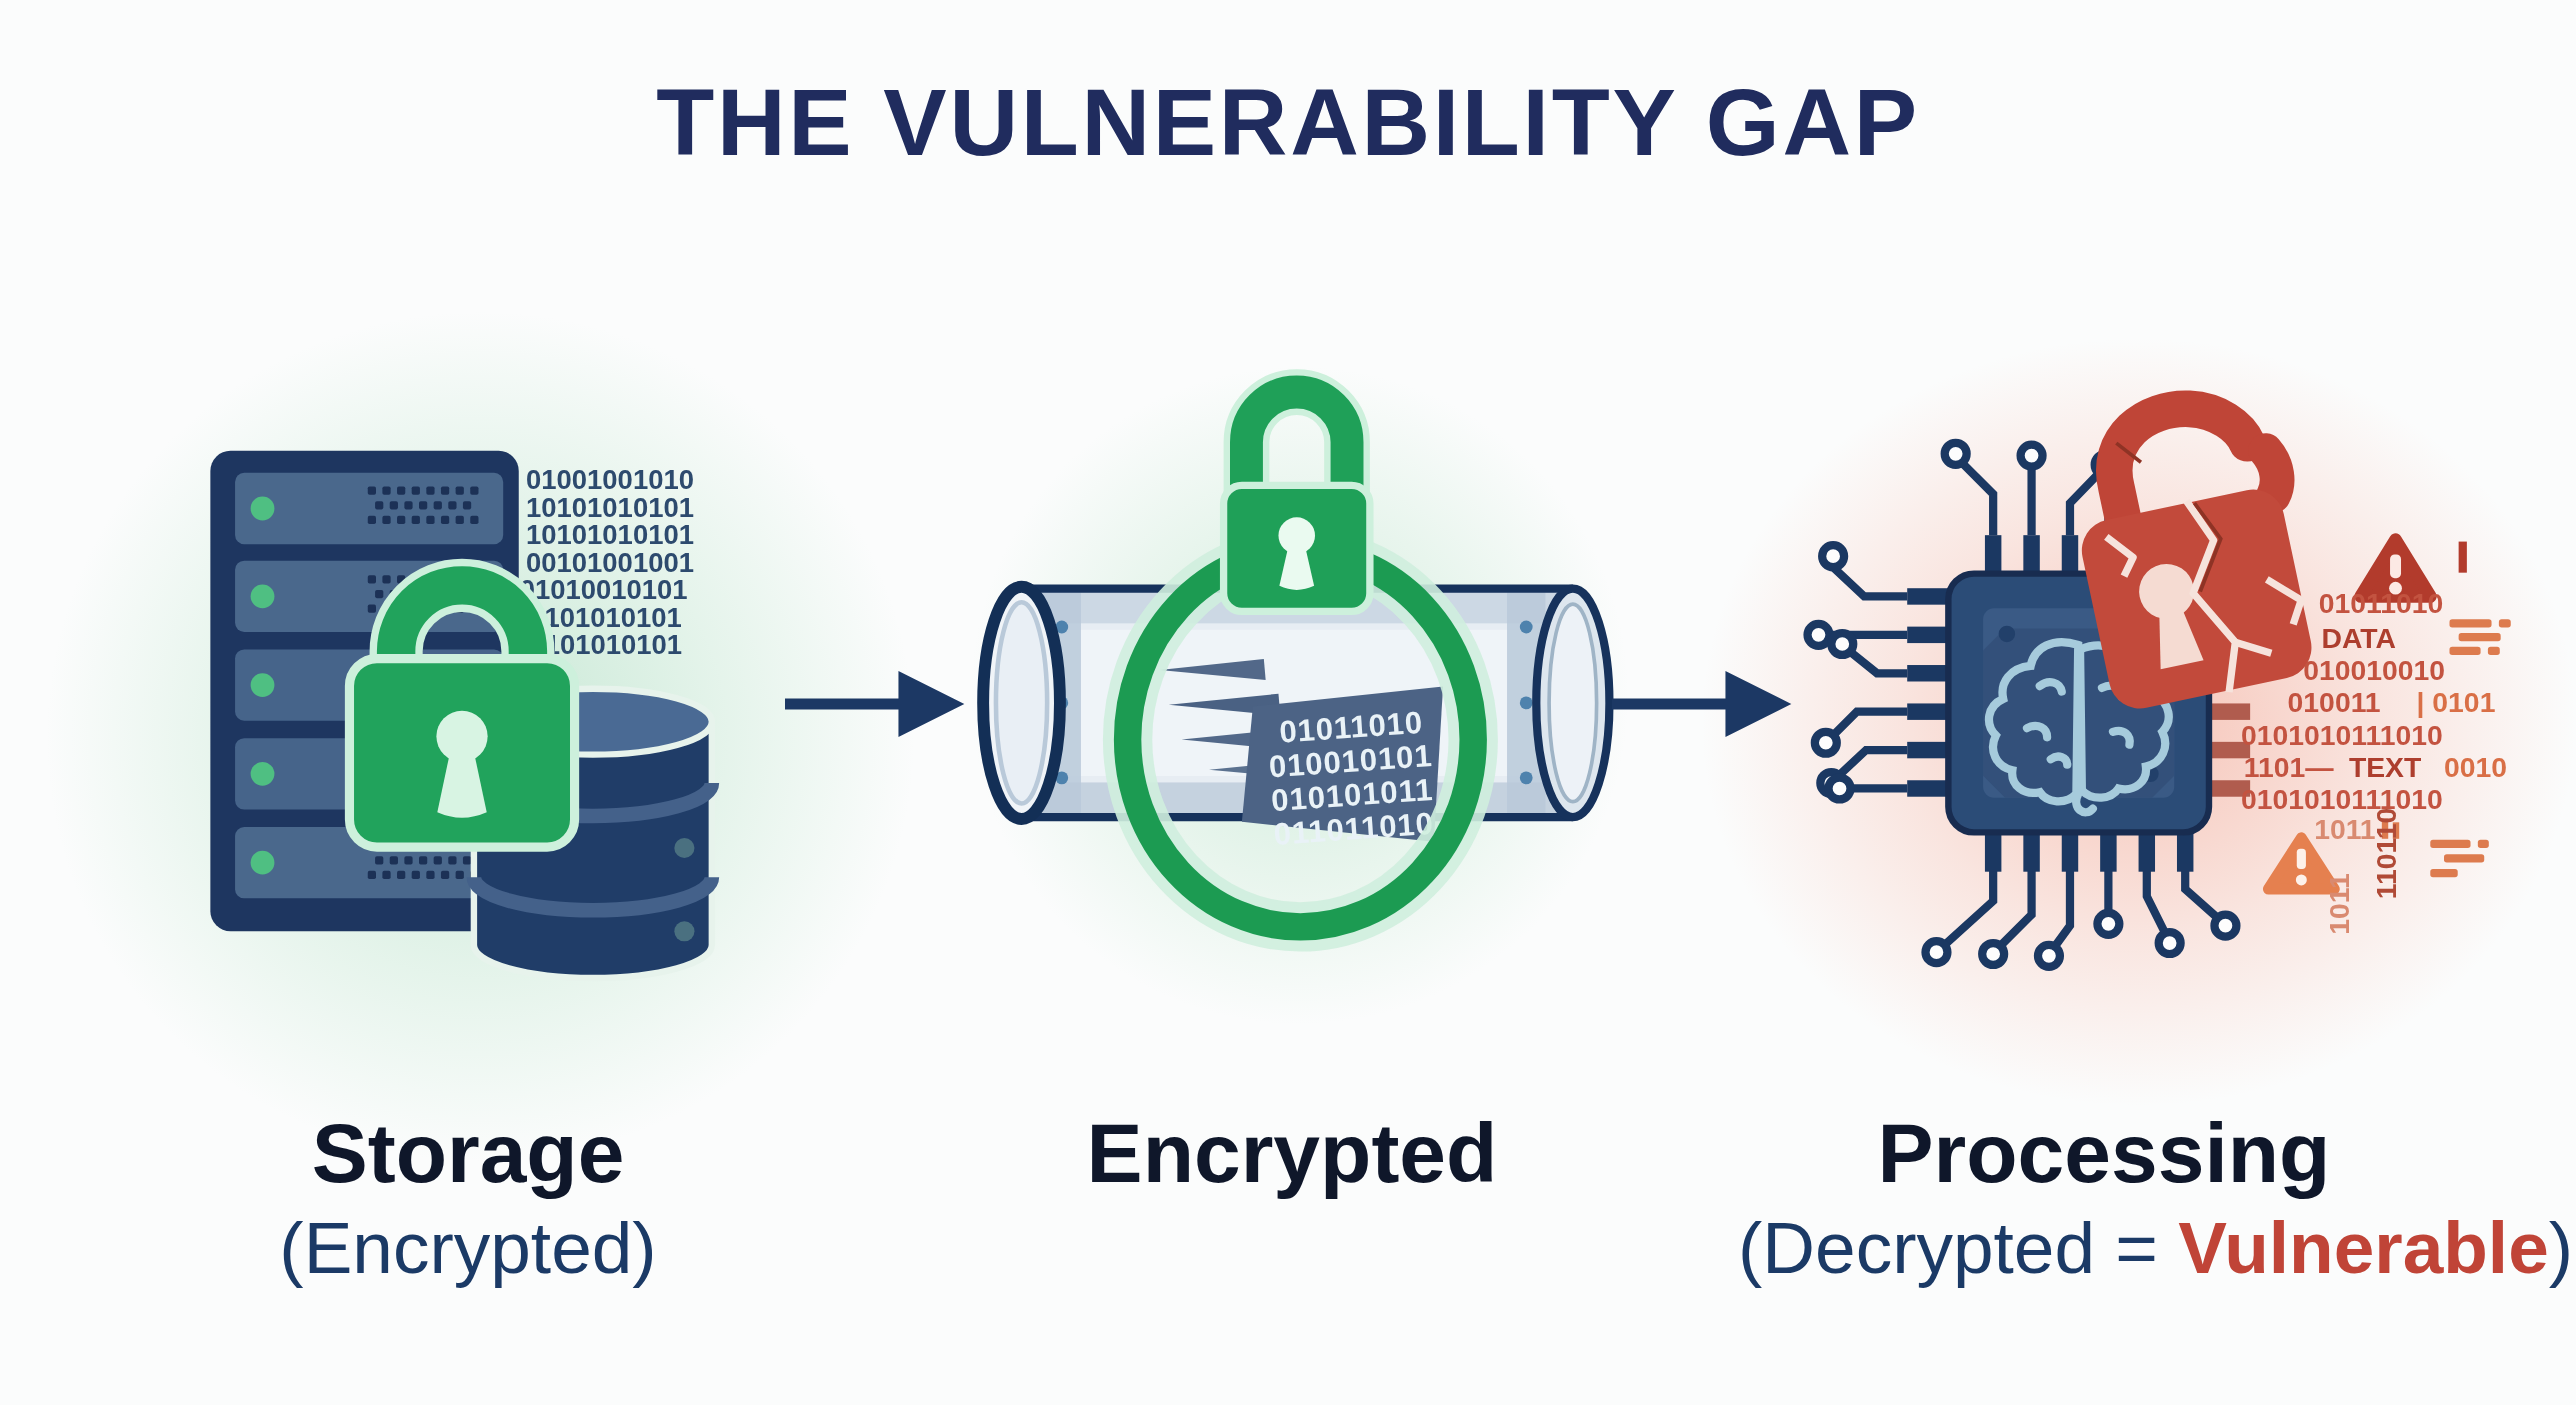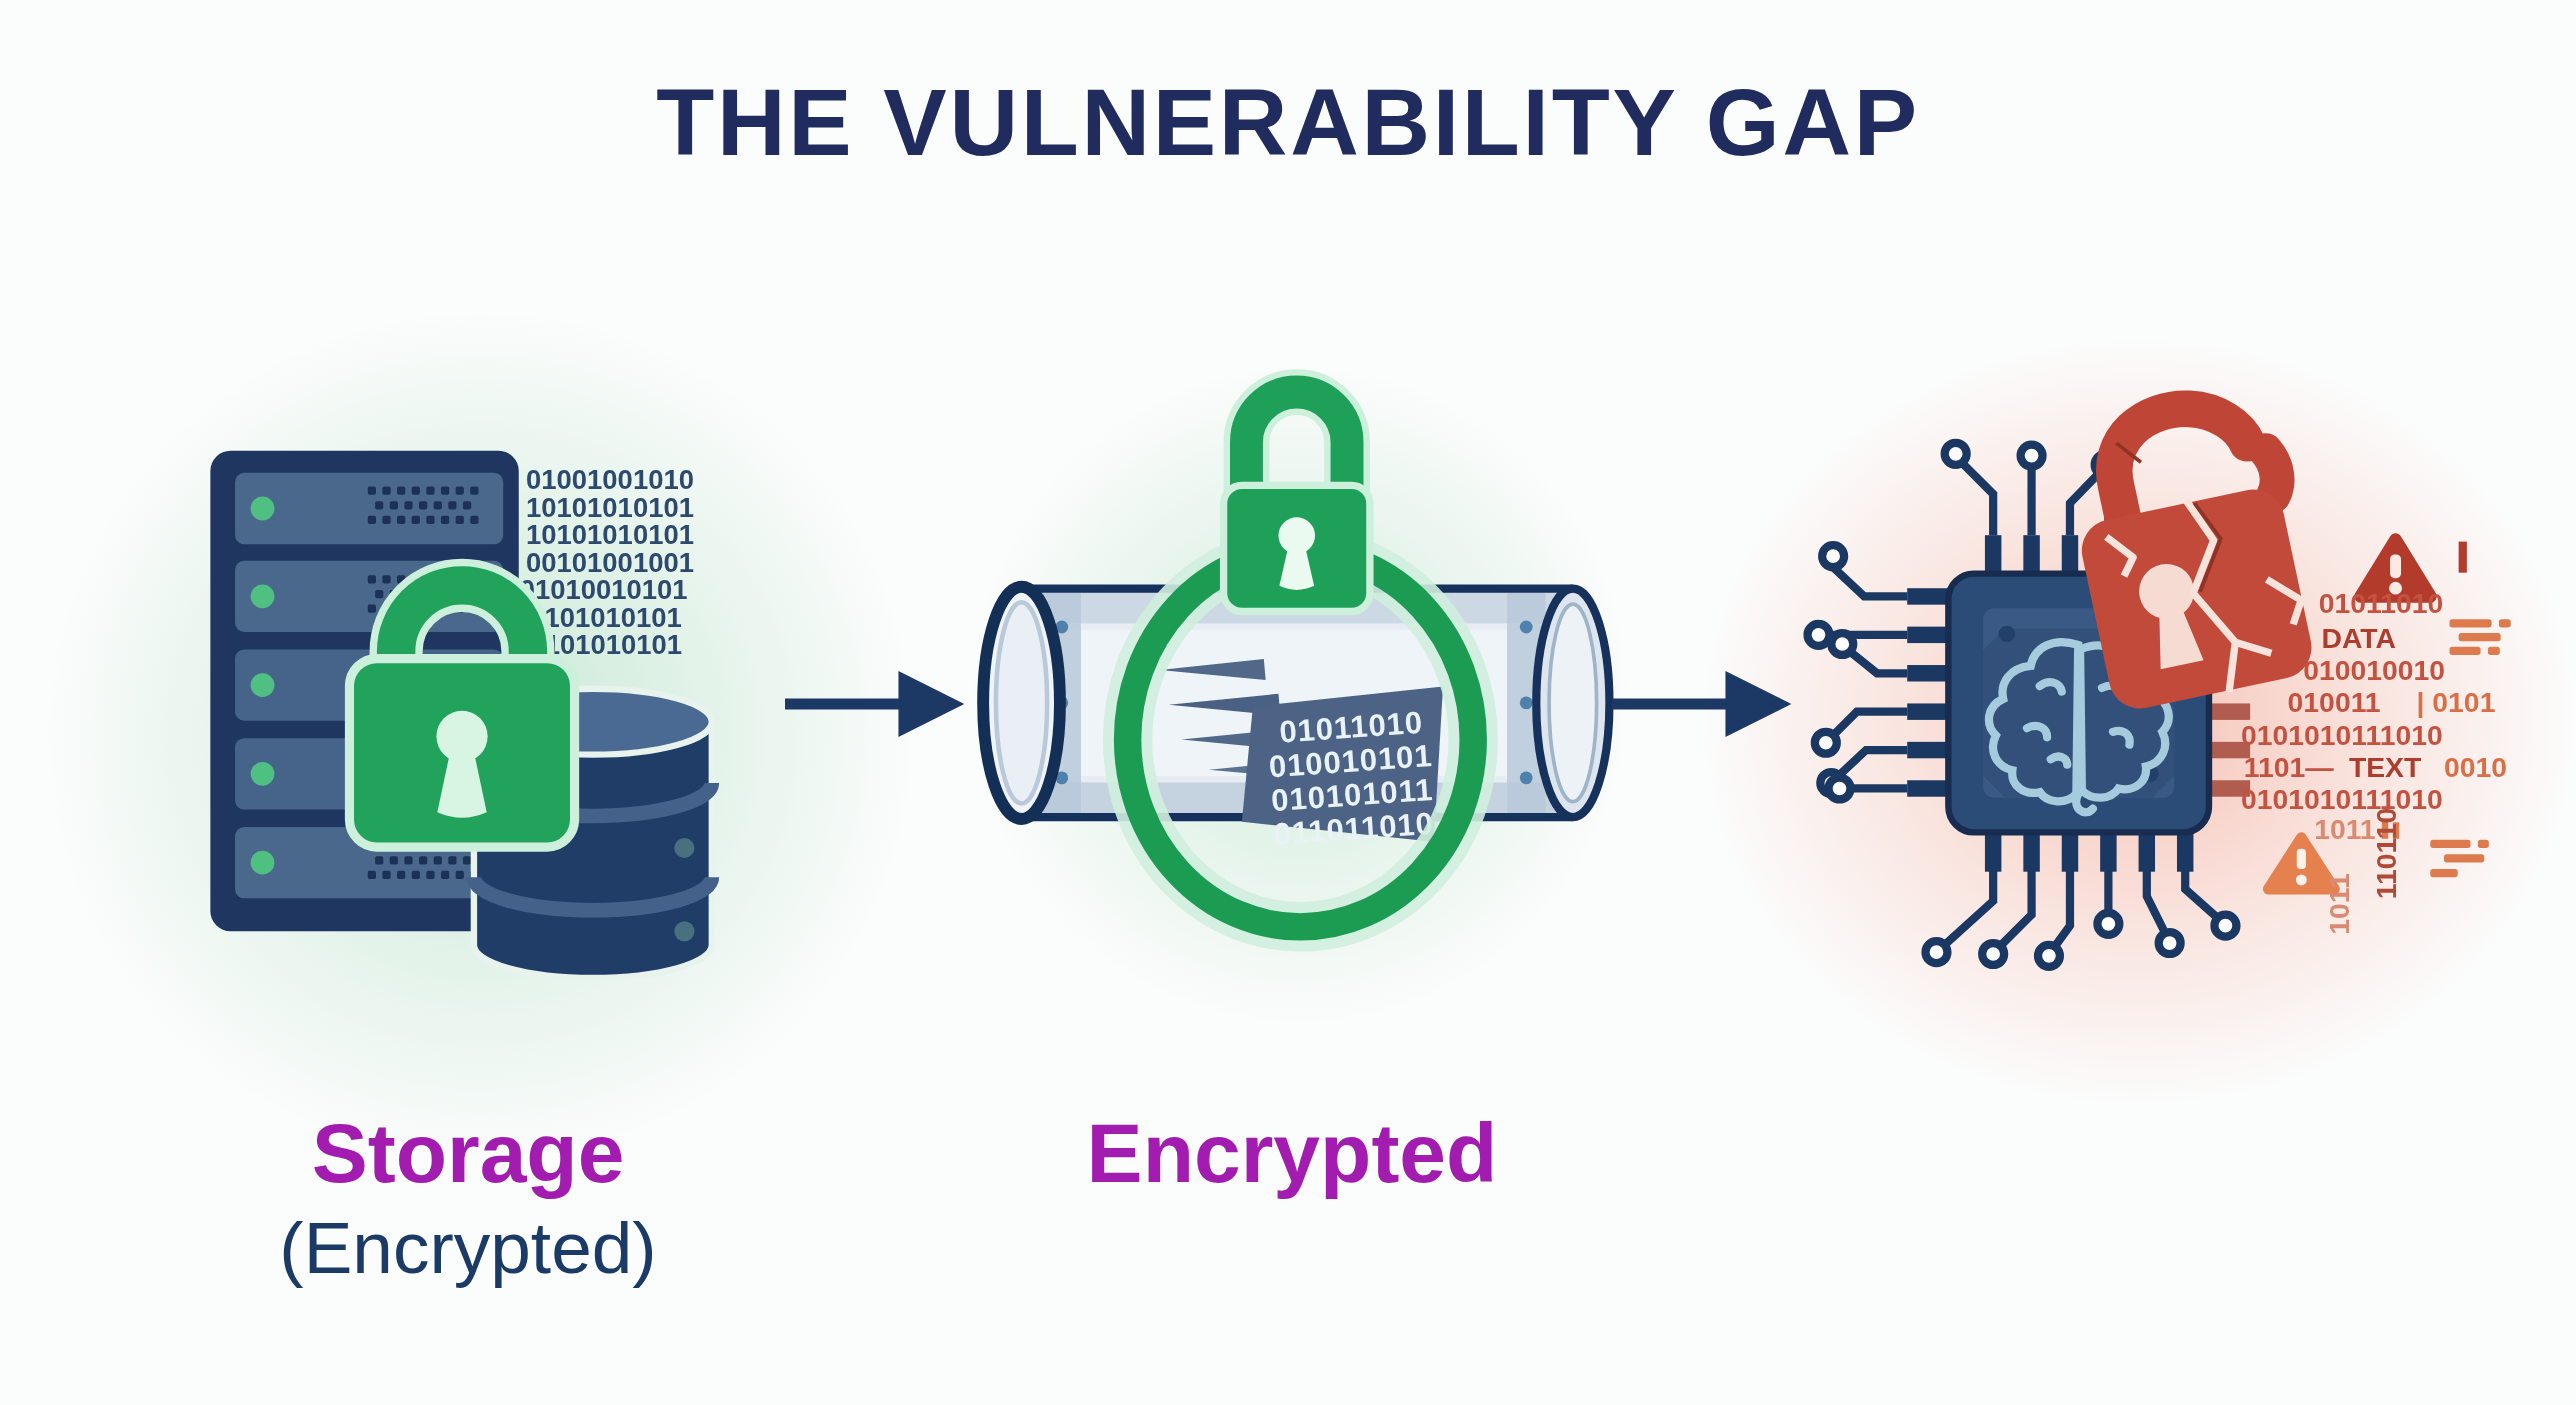--- a/index.html
+++ b/index.html
@@ -39,21 +39,21 @@
   .leak{font-size:31px;font-weight:bold;}
   .leak-red{fill:#c35340;}
   .leak-darkred{fill:#ad3e2e;}
   .leak-orange{fill:#d96f46;}
   .leak-salmon{fill:#d98a70;}
   .leak-brown{fill:#b04a36;}
   .stage-label{position:absolute;top:1109px;width:732px;text-align:center;white-space:nowrap;}
   .label-storage{left:102px;}
   .label-transfer{left:926px;}
   .label-processing{left:1738px;}
-  .stage-name{font-size:84px;font-weight:bold;color:#a21caf;line-height:1.05;}
+  .stage-name{font-size:84px;font-weight:bold;color:#0f172a;line-height:1.05;}
   .stage-sub{font-size:73px;color:#1b3a66;line-height:1.2;margin-top:7px;}
   .stage-sub .hl{color:#c04437;font-weight:bold;}
 </style>
 </head>
 <body>
 
 <div class="canvas">
 
   <h1 class="page-title">THE VULNERABILITY GAP</h1>
 
@@ -343,15 +343,19 @@
 
   <div class="stage-label label-storage">
     <div class="stage-name">Storage</div>
     <div class="stage-sub">(Encrypted)</div>
   </div>
 
   <div class="stage-label label-transfer">
     <div class="stage-name">Encrypted</div>
   </div>
 
+  <div class="stage-label label-processing">
+    <div class="stage-name">Processing</div>
+    <div class="stage-sub"><span>(Decrypted = </span><span class="hl">Vulnerable</span><span>)</span></div>
+  </div>
 
 </div>
 
 
 </body></html>

